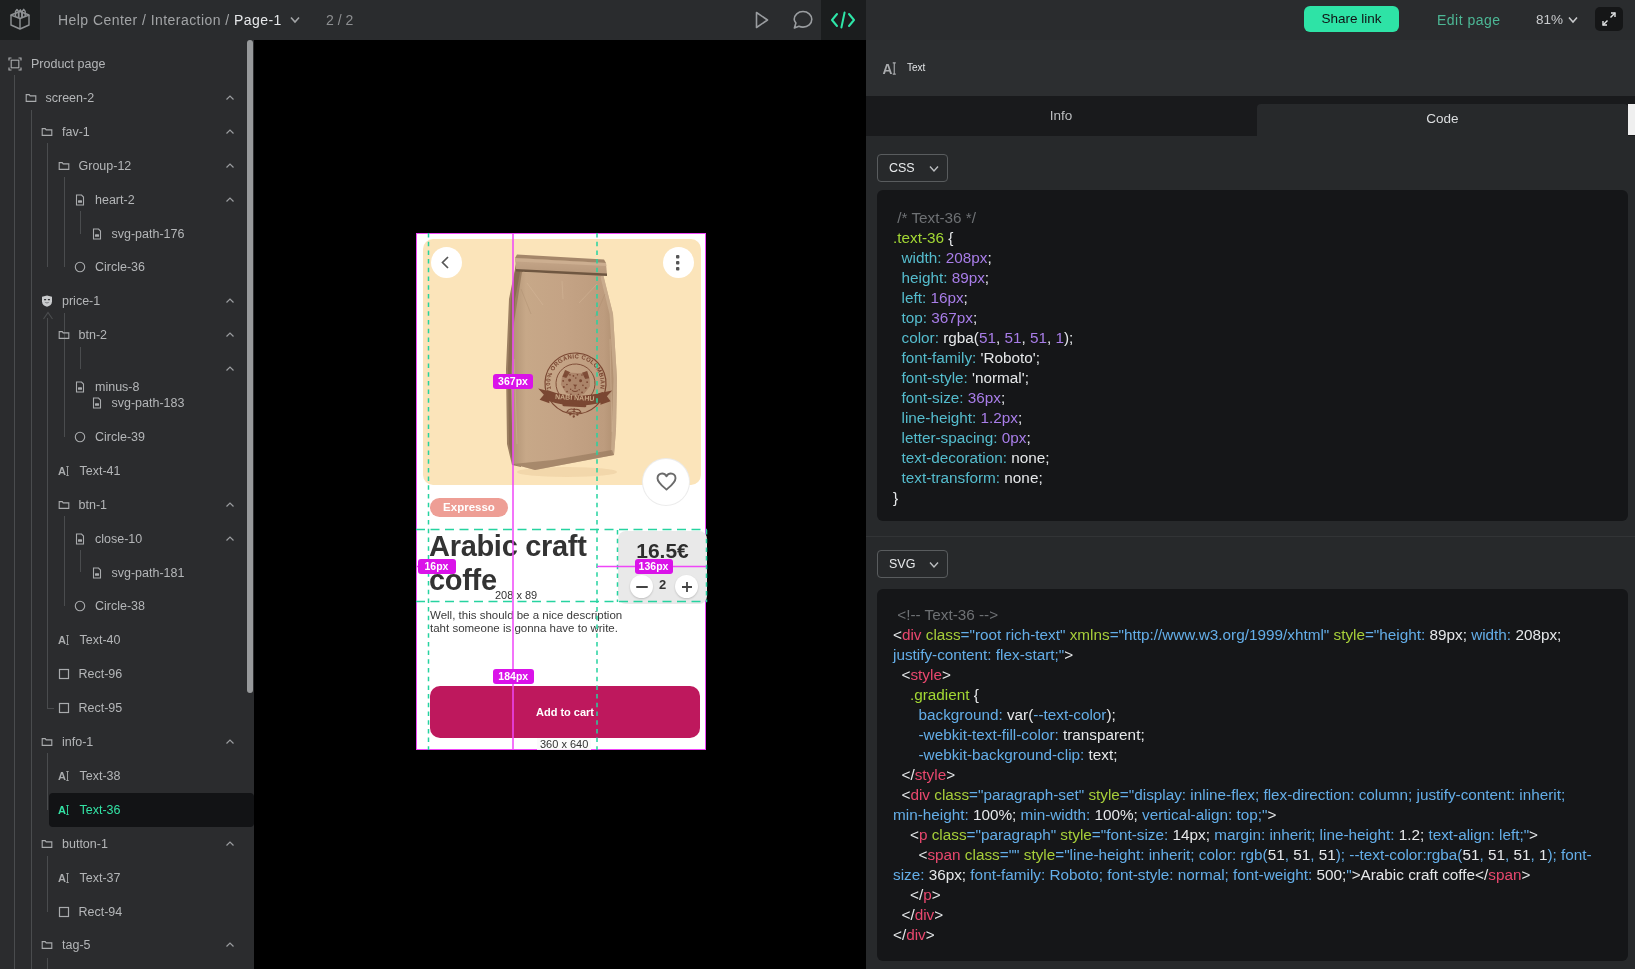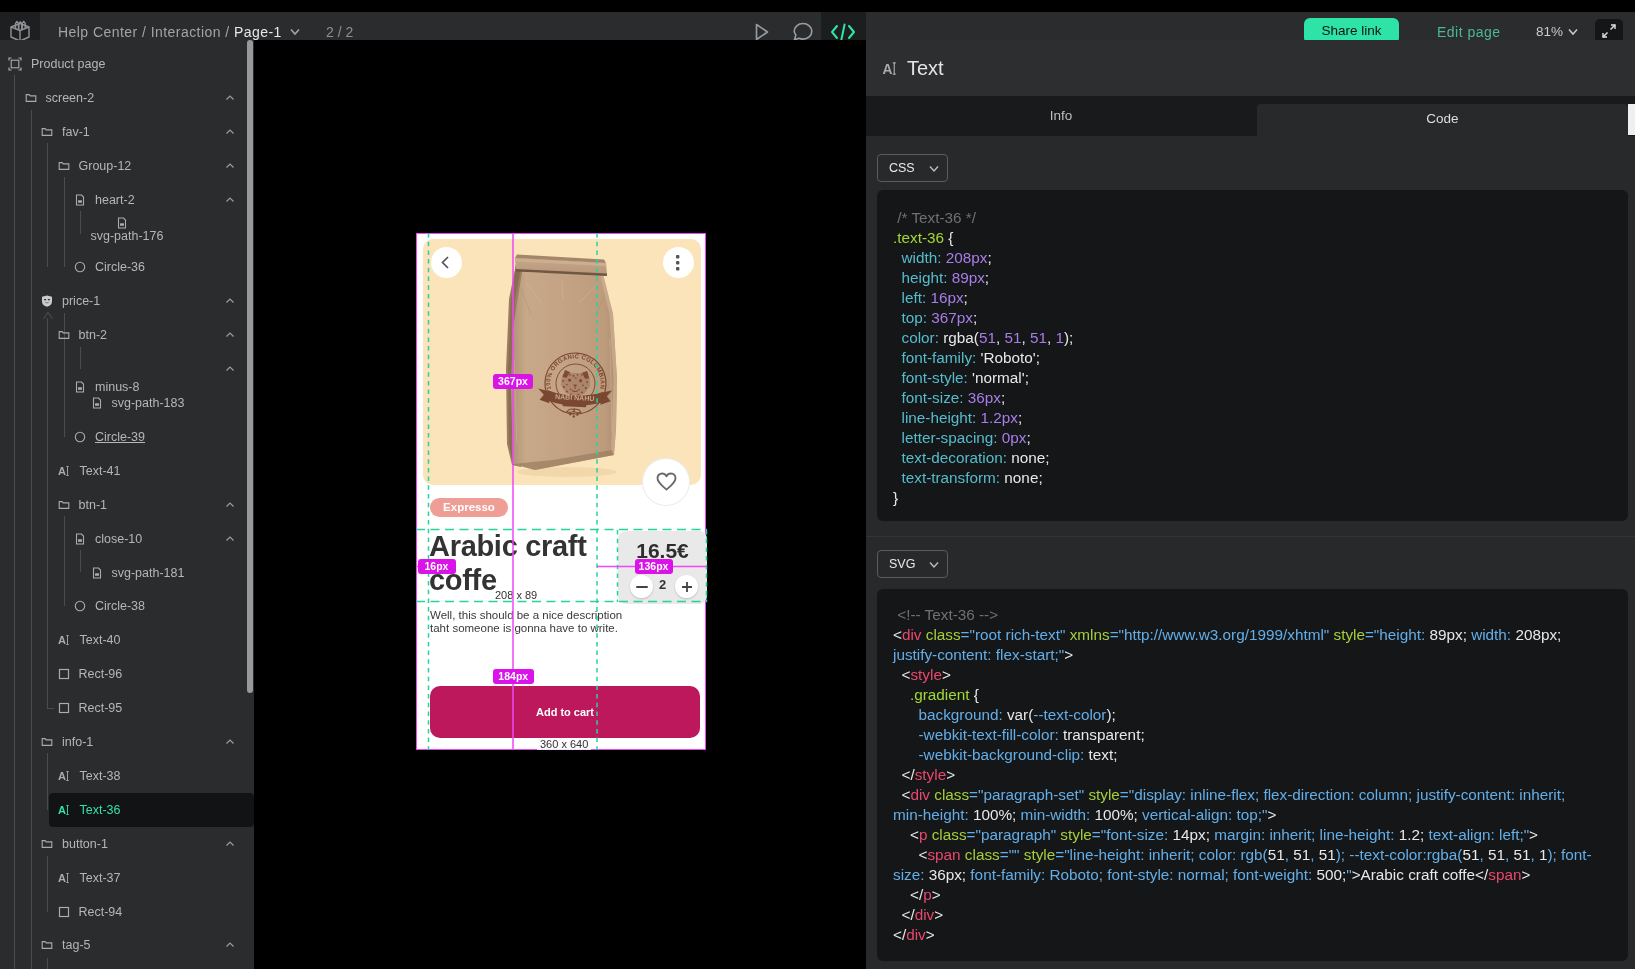--- a/index.html
+++ b/index.html
@@ -1,20 +1,20 @@
 <!DOCTYPE html>
 <html><head>
 <meta charset="utf-8">
 <style>
 * { margin:0; padding:0; box-sizing:border-box; }
 html,body { width:1635px; height:969px; overflow:hidden; background:#000;
   font-family:"Liberation Sans", sans-serif; }
 #app { position:relative; width:1635px; height:969px; }
 
-#topbar { position:absolute; left:0; top:0; width:1635px; height:40px; background:#2a2c2e;margin-top:12px; }
+#topbar { position:absolute; left:0; top:0; width:1635px; height:40px; background:#2a2c2e; }
 #logoTile { position:absolute; left:0; top:0; width:40px; height:40px; background:#1d1f20; }
 #crumb { position:absolute; left:58px; top:0; height:40px; line-height:40px; font-size:14px; color:#a2a4a6; letter-spacing:0.45px; }
 #crumb b { color:#e6e8ea; font-weight:400; }
 #pcount { position:absolute; left:326px; top:0; height:40px; line-height:40px; font-size:14px; color:#8d8f91; }
 #codeTile { position:absolute; left:821px; top:0; width:45px; height:40px; background:#1b1d1e; }
 .tbicon { position:absolute; top:8px; }
 #shareBtn { position:absolute; left:1304px; top:6px; width:95px; height:26px; background:#2ee3a6; border-radius:6px;
   color:#101214; font-size:13.5px; font-weight:500; text-align:center; line-height:26px; }
 #editPage { position:absolute; left:1437px; top:0; height:40px; line-height:40px; font-size:14px; color:#4cb795; letter-spacing:.5px;}
 #zoomPct { position:absolute; left:1536px; top:0; height:40px; line-height:40px; font-size:13.5px; color:#c9cbcd; }
@@ -42,21 +42,21 @@
 #desc { position:absolute; left:13px; top:375px; font-size:11.5px; line-height:13px; color:#3a3a3a; }
 #cartBtn { position:absolute; left:13px; top:452px; width:270px; height:52px; background:#be185d; border-radius:10px;
   color:#fff; font-size:11px; font-weight:700; text-align:center; line-height:52px; }
 .szlabel { position:absolute; font-size:11px; color:#333; background:rgba(250,250,250,.85); padding:0 3px; }
 .mlabel { position:absolute; height:15px; background:#da13e9; border-radius:3px; color:#fff; font-size:10.5px; font-weight:700;
   text-align:center; line-height:15px; z-index:6; }
 #ovl { position:absolute; left:0; top:0; width:612px; height:929px; z-index:5; pointer-events:none; }
 
 #panel { position:absolute; left:866px; top:40px; width:769px; height:929px; background:#27292b; }
 #phead { position:absolute; left:0; top:0; width:769px; height:56px; background:#2c2e30; }
-#phead .t { position:absolute; left:41px; top:0; height:56px; line-height:56px; font-size:20px; color:#e2e4e6; }
+#phead .t { position:absolute; left:41px; top:0; height:56px; line-height:56px; font-size:10px; color:#e2e4e6; }
 #tabbar { position:absolute; left:0; top:56px; width:769px; height:40px; background:#191a1c; }
 #tabInfo { position:absolute; left:0; top:56px; width:390px; height:40px; line-height:40px; text-align:center; font-size:13.5px; color:#bcbec0; }
 #tabCode { position:absolute; left:391px; top:64px; width:371px; height:32px; background:#27292b; border-radius:4px 4px 0 0;
   line-height:30px; text-align:center; font-size:13.5px; color:#dcdee0; }
 #pThumb { position:absolute; left:762px; top:64px; width:7px; height:31px; background:#efefef; }
 .dd { position:absolute; left:11px; width:71px; height:28px; border:1px solid #595c5e; border-radius:4px;
   font-size:12.5px; color:#e8eaec; line-height:26px; padding-left:11px; }
 .codeblk { position:absolute; left:11px; width:751px; background:#151618; border-radius:6px;
   font-size:15.3px; line-height:20px; color:#e6e8ea; white-space:pre; }
 .codeblk .in { padding:18px 16px 0 16px; }
@@ -219,21 +219,21 @@
         </svg>
   <div class="row" style="top:142.6px;left:74.0px;align-items:center;">
           <svg class="ic" width="12" height="12">
             <use href="#i-file"></use>
           </svg>
           <span>heart-2</span>
         </div>
   <svg class="chev" style="top:153.6px" width="12" height="12">
           <use href="#i-chev"></use>
         </svg>
-  <div class="row" style="top:176.5px;left:90.5px;flex-direction:column;">
+  <div class="row" style="top:176.5px;left:90.5px;">
           <svg class="ic" width="12" height="12">
             <use href="#i-file"></use>
           </svg>
           <span>svg-path-176</span>
         </div>
   <div class="row" style="top:210.4px;left:74.0px;">
           <svg class="ic" width="12" height="12">
             <use href="#i-circle"></use>
           </svg>
           <span>Circle-36</span>
@@ -264,21 +264,21 @@
         </div>
   <svg class="chev" style="top:323.1px" width="12" height="12">
           <use href="#i-chev"></use>
         </svg>
   <div class="row" style="top:346.0px;left:90.5px;">
           <svg class="ic" width="12" height="12">
             <use href="#i-file"></use>
           </svg>
           <span>svg-path-183</span>
         </div>
-  <div class="row" style="top:379.9px;left:74.0px;text-decoration:underline;">
+  <div class="row" style="top:379.9px;left:74.0px;">
           <svg class="ic" width="12" height="12">
             <use href="#i-circle"></use>
           </svg>
           <span>Circle-39</span>
         </div>
   <div class="row" style="top:413.8px;left:57.5px;">
           <svg class="ic" width="13" height="12">
             <use href="#i-text"></use>
           </svg>
           <span>Text-41</span>

